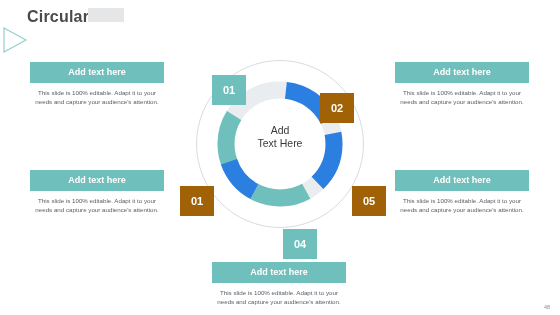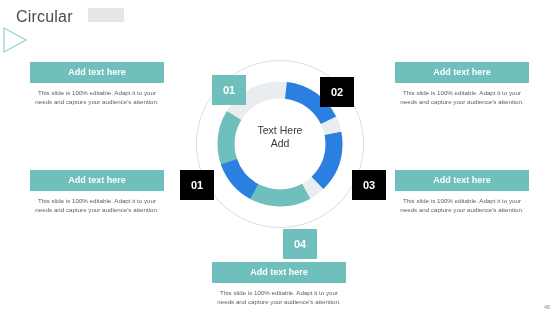--- a/index.html
+++ b/index.html
@@ -17,25 +17,25 @@
 
   
   .title-bar {
     position: absolute;
     left: 0; top: 0;
     width: 560px;
     height: 38px;
   }
   .title-bar .title-text {
     position: absolute;
-    left: 16px;
+    left: 27px;
     top: 8px;
     font-size: 16px;
     color: #4a4a4a;
-    font-weight: 400;
+    font-weight: 700;
     letter-spacing: 0.2px;
   }
   .title-bar .title-block {
     position: absolute;
     left: 88px;
     top: 8px;
     width: 36px;
     height: 14px;
     background: #e4e6e8;
   }
@@ -83,21 +83,21 @@
     width: 34px;
     height: 30px;
     display: flex;
     align-items: center;
     justify-content: center;
     font-size: 11px;
     font-weight: 700;
     color: #ffffff;
   }
   .badge.teal { background: #6fc0bd; }
-  .badge.blue { background: #000000; }
+  .badge.blue { background: #a16207; margin-top: 16px; }
 
   .badge-01 { left: 212px; top: 75px; }
   .badge-02 { left: 320px; top: 77px; }
   .badge-03 { left: 352px; top: 170px; }
   .badge-04 { left: 264px; top: 229px; margin-left: 19px; }
   .badge-05 { left: 180px; top: 170px; }
 
   
   .callout {
     position: absolute;
@@ -158,28 +158,28 @@
 
     <circle cx="84" cy="84" r="54" fill="none" stroke="#2b7fe0" stroke-width="17" stroke-dasharray="54 285" stroke-dashoffset="-6" transform="rotate(-90 84 84)"></circle>
 
     <circle cx="84" cy="84" r="54" fill="none" stroke="#2b7fe0" stroke-width="17" stroke-dasharray="54 285" stroke-dashoffset="-74" transform="rotate(-90 84 84)"></circle>
 
     <circle cx="84" cy="84" r="54" fill="none" stroke="#6fc0bd" stroke-width="17" stroke-dasharray="54 285" stroke-dashoffset="-142" transform="rotate(-90 84 84)"></circle>
 
     <circle cx="84" cy="84" r="54" fill="none" stroke="#2b7fe0" stroke-width="17" stroke-dasharray="40 299" stroke-dashoffset="-196" transform="rotate(-90 84 84)"></circle>
   </svg>
   <div class="donut-center-text">
+    <div>Add</div>
     <div>Text Here</div>
-    <div>Add</div>
   </div>
 </div>
 
 <div class="badge teal badge-01">01</div>
 <div class="badge blue badge-02">02</div>
-<div class="badge blue badge-03">03</div>
+<div class="badge blue badge-03">05</div>
 <div class="badge teal badge-04">04</div>
 <div class="badge blue badge-05">01</div>
 
 <div class="callout callout-1">
   <div class="hdr">Add text here</div>
   <div class="body">This slide is 100% editable. Adapt it to your needs and capture your audience's attention.</div>
 </div>
 
 <div class="callout callout-2">
   <div class="hdr">Add text here</div>

